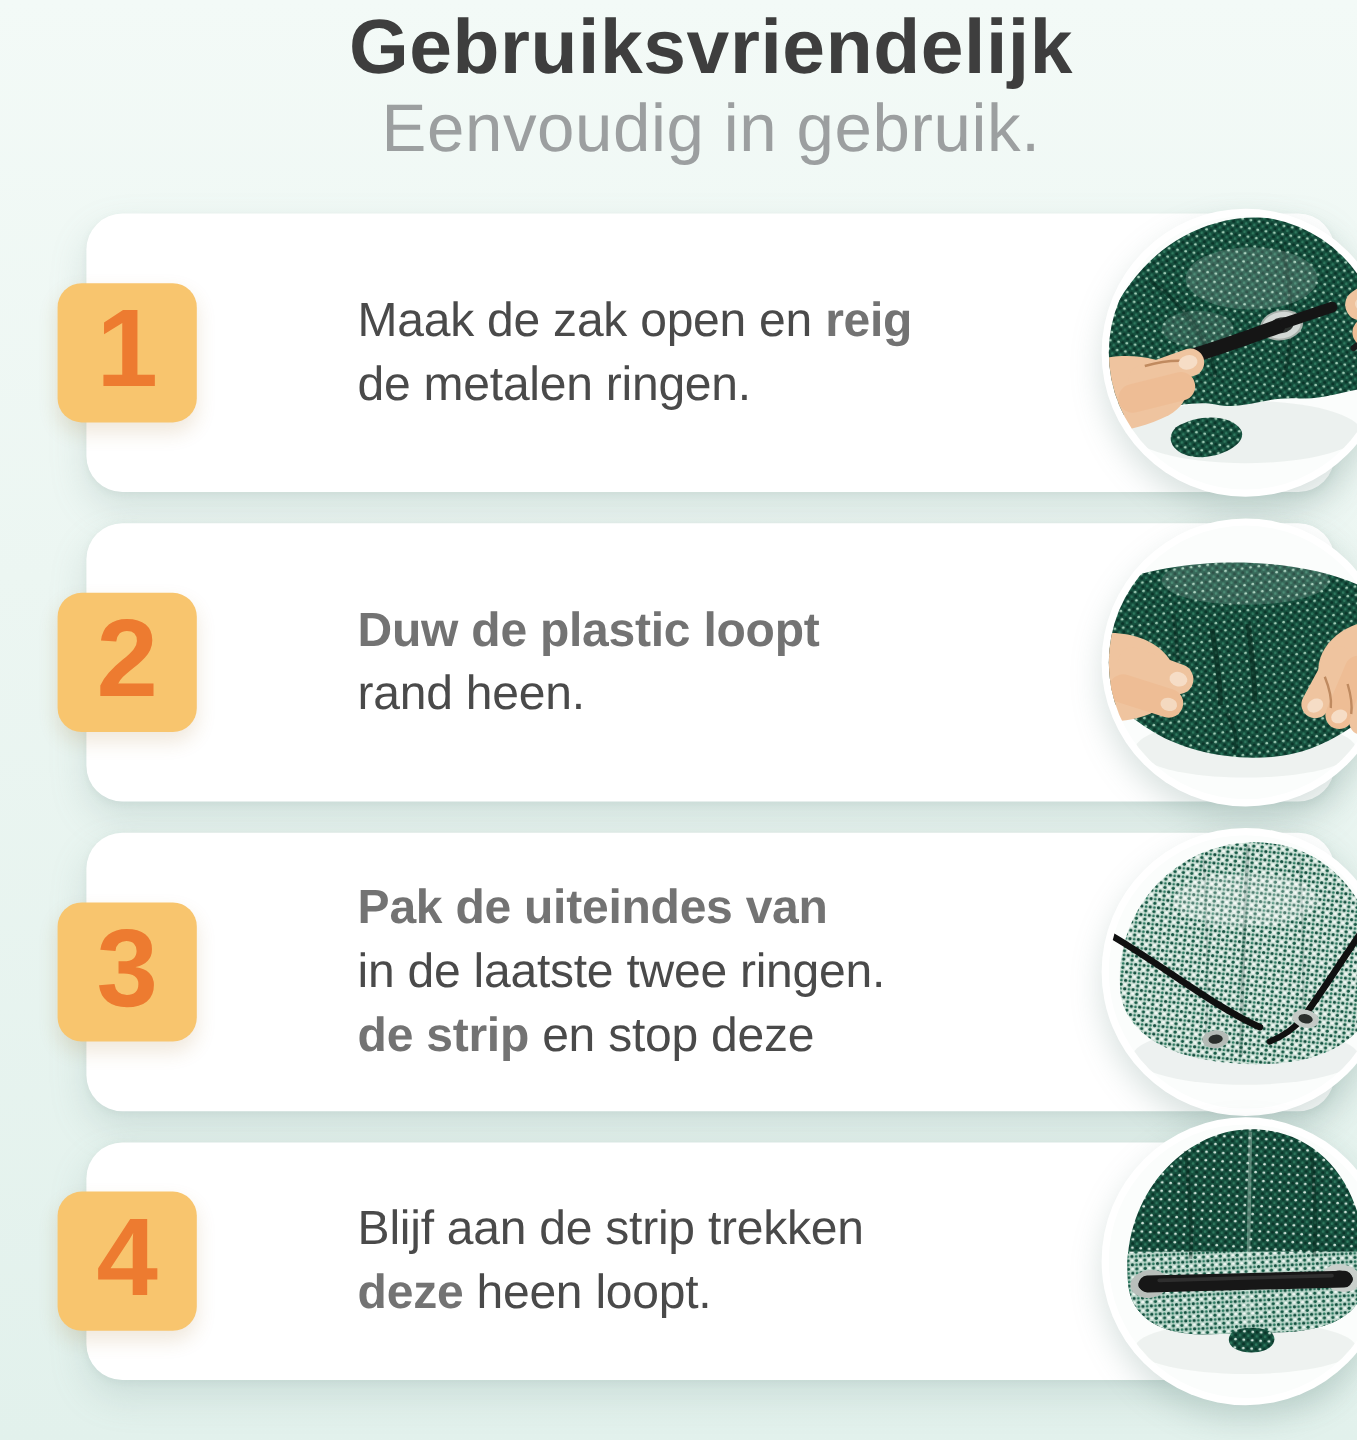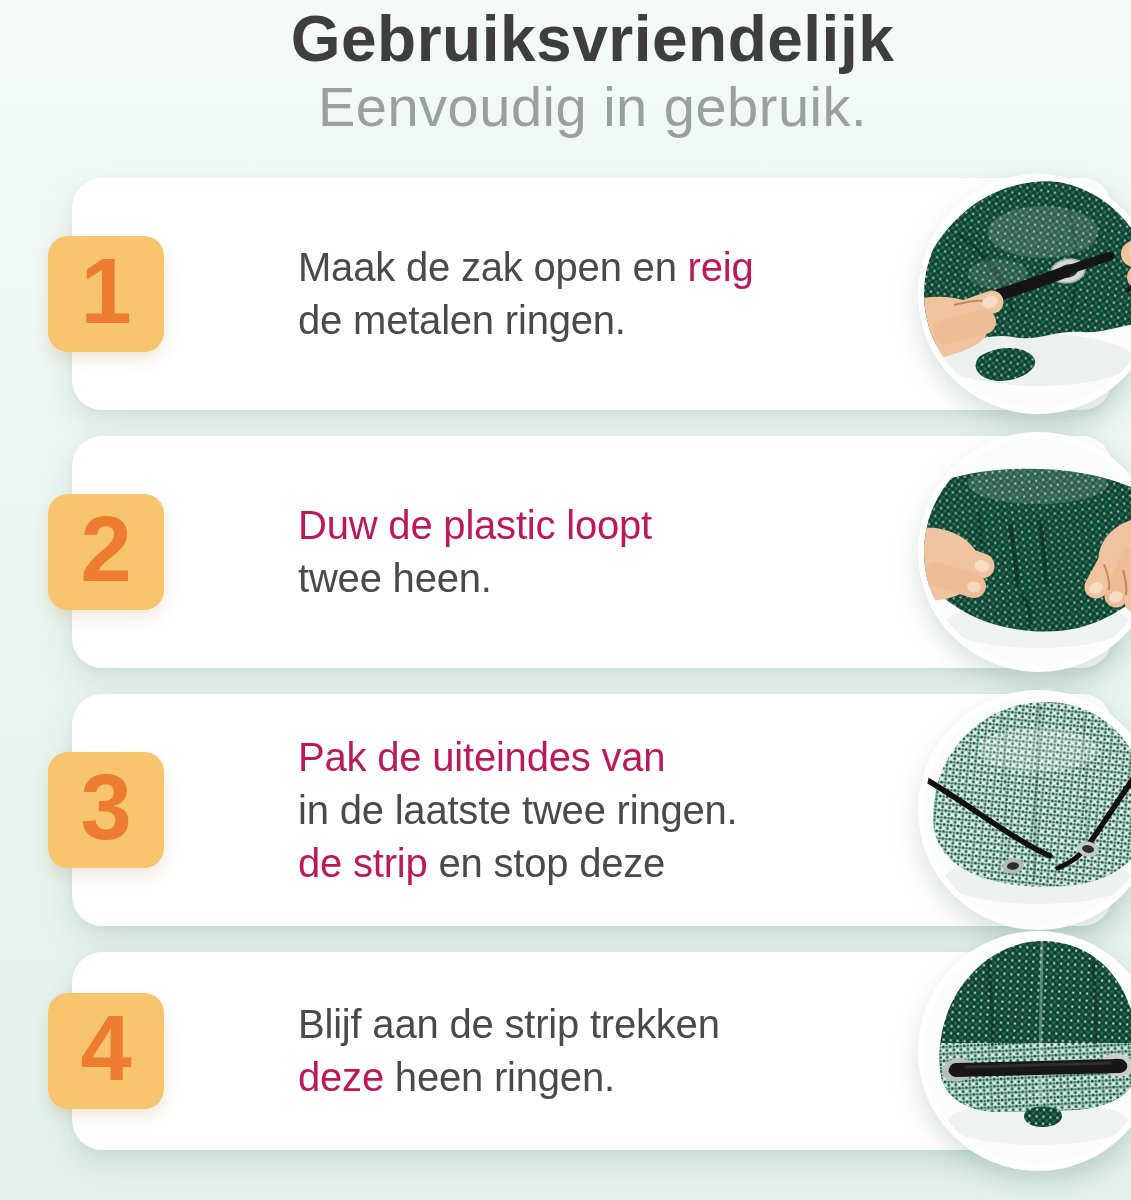--- a/index.html
+++ b/index.html
@@ -42,21 +42,21 @@
     font-size:92px;font-weight:700;color:var(--accent-orange,#ed7b30);
     box-shadow:0 8px 16px rgba(160,110,40,.16);
     line-height:1;padding-bottom:6px;box-sizing:border-box;
   }
 
   .text{
     position:absolute;left:226px;top:50%;transform:translateY(-50%);
     font-size:40px;line-height:53px;letter-spacing:-.2px;
     color:var(--body-text,#4a4a4a);white-space:nowrap;
   }
-  .text b{font-weight:400;color:#be185d;}
+  .text b{font-weight:700;color:#737373;}
 
   .photo{
     position:absolute;left:846px;top:50%;transform:translateY(-50%);
     width:240px;height:240px;border-radius:50%;
     background:#ffffff;
     box-shadow:0 12px 26px rgba(120,150,142,.28);
   }
   .photo svg{display:block;width:240px;height:240px;}
 </style>
 </head>
@@ -119,21 +119,21 @@
             <ellipse cx="223" cy="103" rx="7" ry="5" fill="#f4d9c0"></ellipse>
           </g>
         </svg>
       </div>
     </section>
 
     <section class="card">
       <div class="badge">2</div>
       <div class="text">
         <div class="line"><span></span><b>Duw de plastic loopt</b><span></span></div>
-        <div class="line"><span>twee heen.</span><b></b><span></span></div>
+        <div class="line"><span>rand heen.</span><b></b><span></span></div>
       </div>
       <div class="photo">
         <svg viewBox="0 0 240 240">
           <defs>
             <clipPath id="bclip">
                 <circle cx="120" cy="120" r="114"></circle>
               </clipPath>
             <pattern id="bw" width="7" height="7" patternUnits="userSpaceOnUse" patternTransform="rotate(-8)">
               <rect width="7" height="7" fill="#16503e"></rect>
               <circle cx="1.7" cy="1.7" r="1.3" fill="#0a3429"></circle>
@@ -212,21 +212,21 @@
             </g>
           </g>
         </svg>
       </div>
     </section>
 
     <section class="card">
       <div class="badge">4</div>
       <div class="text">
         <div class="line"><span>Blijf aan de strip trekken</span><b></b><span></span></div>
-        <div class="line"><span></span><b>deze</b><span> heen ringen.</span></div>
+        <div class="line"><span></span><b>deze</b><span> heen loopt.</span></div>
       </div>
       <div class="photo">
         <svg viewBox="0 0 240 240">
           <defs>
             <clipPath id="dclip">
                 <circle cx="120" cy="120" r="114"></circle>
               </clipPath>
             <pattern id="dw" width="7" height="7" patternUnits="userSpaceOnUse" patternTransform="rotate(4)">
               <rect width="7" height="7" fill="#16503e"></rect>
               <circle cx="1.7" cy="1.7" r="1.3" fill="#0a3429"></circle>

